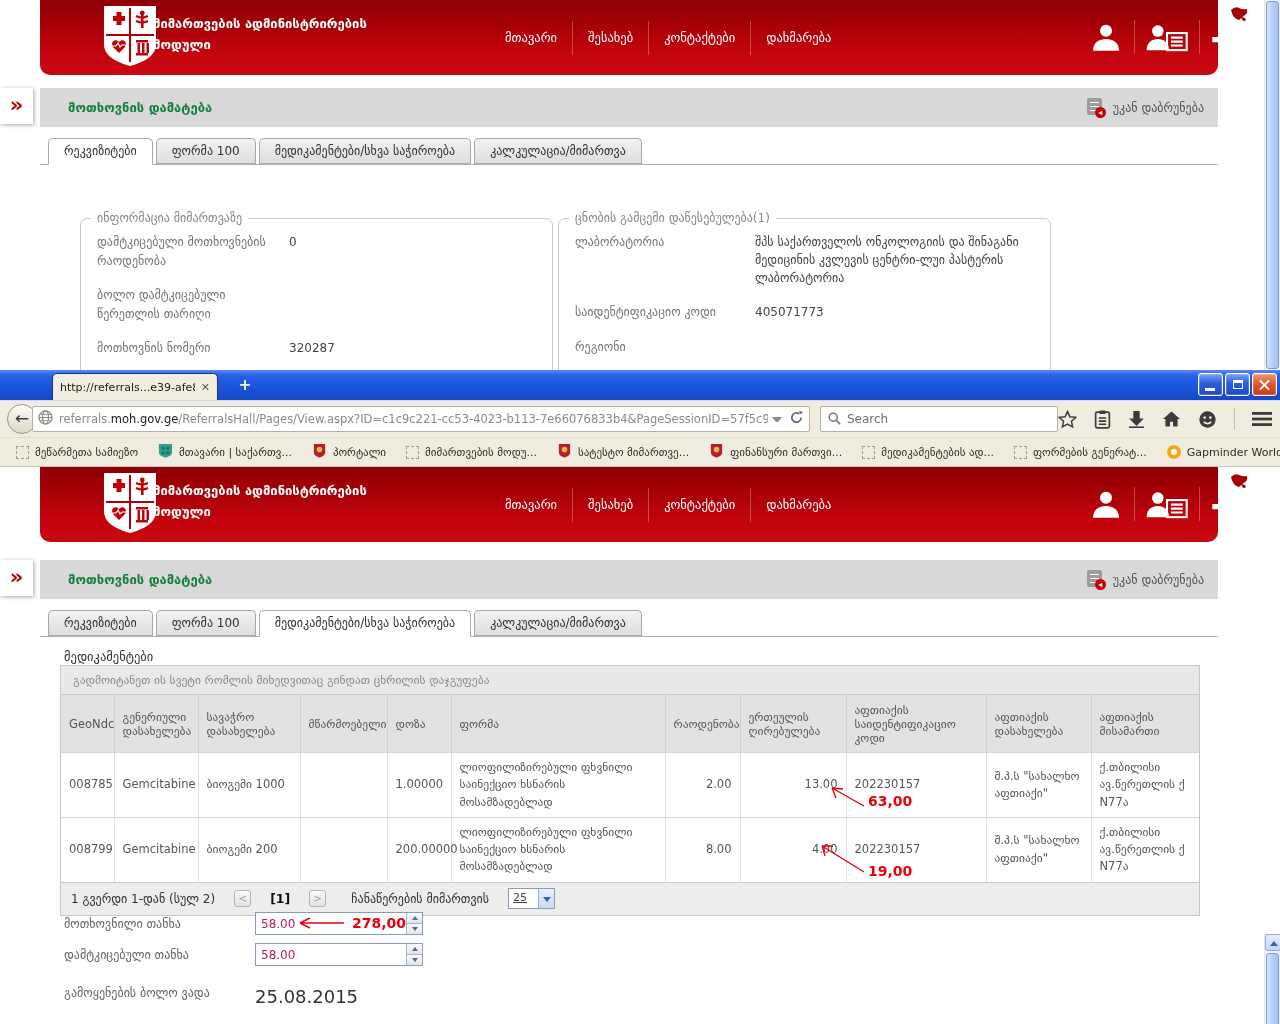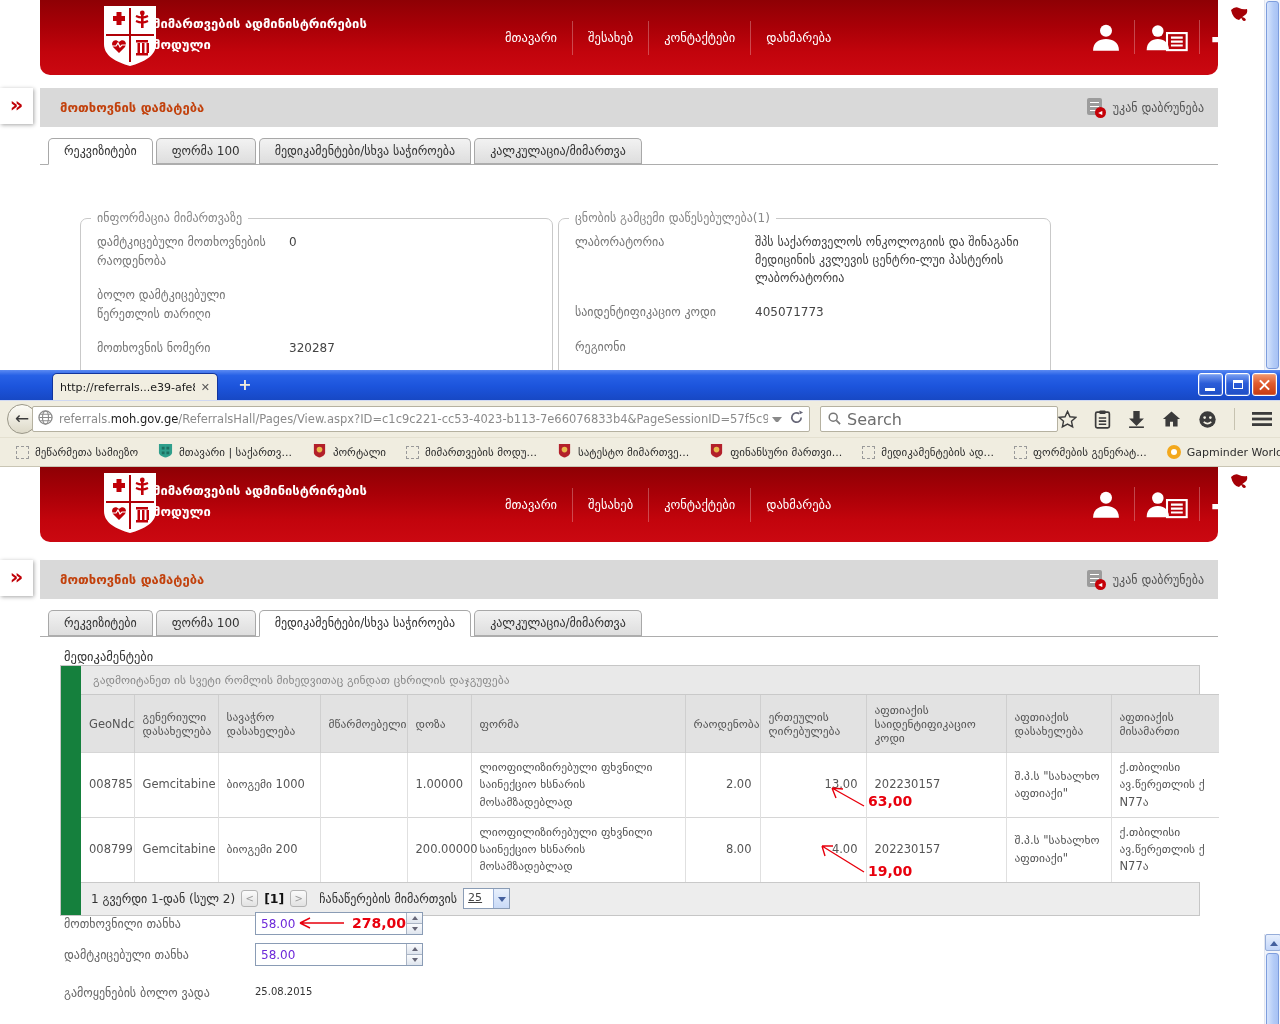--- a/index.html
+++ b/index.html
@@ -26,21 +26,21 @@
   .chev-btn { position:absolute; left:1194px; top:42px; }
 
   .collapse-tab { position:absolute; left:0; width:33px; height:36px; background:#fff;
     box-shadow:1px 1px 4px rgba(0,0,0,.35); color:#c00007; font-size:21px; font-weight:bold;
     text-align:center; line-height:34px; cursor:pointer; }
   .page-top .collapse-tab { top:88px; } .page-bottom .collapse-tab { top:93px; }
 
   .section-bar { position:absolute; left:40px; width:1178px; height:39px; background:#d9d9d9;
     display:flex; align-items:center; }
   .page-top .section-bar { top:88px; } .page-bottom .section-bar { top:93px; }
-  .section-title { font-size:13px; font-weight:bold; color:#c2410c; padding-left:20px; flex:1; }
+  .section-title { font-size:13px; font-weight:bold; color:#15803d; padding-left:28px; flex:1; }
   .back-link { display:flex; align-items:center; gap:7px; margin-right:14px; cursor:pointer; }
   .back-link span { font-size:12px; color:#555; }
   .doc-ic { position:relative; width:21px; height:20px; }
   .doc-ic .sheet { position:absolute; left:2px; top:0; width:15px; height:17px; background:#9c9c9c; border-radius:2px; }
   .doc-ic .sheet i { position:absolute; left:3px; right:3px; height:1.5px; background:#fff; display:block; }
   .doc-ic .sheet i:nth-child(1){top:4px;} .doc-ic .sheet i:nth-child(2){top:8px;} .doc-ic .sheet i:nth-child(3){top:12px;}
   .doc-ic .badge { position:absolute; right:0; bottom:0; width:11px; height:11px; background:#c50007; border-radius:50%;
     color:#fff; font-size:8px; line-height:11px; text-align:center; }
 
   .tabs-wrap { position:absolute; left:40px; width:1178px; height:27px; border-bottom:1px solid #adadad;
@@ -100,70 +100,70 @@
     font-size:17px; text-align:center; line-height:27px; cursor:pointer; }
   .urlbar { position:absolute; left:32px; top:5px; width:778px; height:26px; background:#fff;
     border:1px solid #b5b1a0; border-radius:2px; display:flex; align-items:center; padding:0 5px; cursor:text; }
   .url-globe { flex:0 0 16px; margin-right:5px; }
   .url-text { flex:1; font-size:11.5px; white-space:nowrap; overflow:hidden; }
   .url-text .dim { color:#8a8a8a; } .url-text .dom { color:#1a1a1a; }
   .url-caret { flex:0 0 10px; width:0; height:0; border-left:4px solid transparent; border-right:4px solid transparent;
     border-top:5px solid #8a8a8a; margin:0 7px 0 4px; cursor:pointer; }
   .searchbar { position:absolute; left:820px; top:5px; width:238px; height:26px; background:#fff;
     border:1px solid #b5b1a0; border-radius:2px; display:flex; align-items:center; padding:0 7px; gap:6px; cursor:text; }
-  .search-ph { font-size:16px; color:#6e6e6e; }
+  .search-ph { font-size:12px; color:#6e6e6e; }
   .nav-icons { position:absolute; right:8px; top:4px; height:28px; display:flex; align-items:center; gap:17px; }
   .nav-ic { cursor:pointer; display:flex; align-items:center; }
   .chrome-sep { width:1px; height:22px; background:#c6c2b0; }
 
   .bookmarksbar { position:absolute; left:0; top:67px; width:1280px; height:30px; background:#f0ede0;
     border-top:1px solid #e4e0d0; border-bottom:1px solid #c9c5b4; display:flex; align-items:center; padding:0 8px; gap:4px; }
   .bm { display:flex; align-items:center; gap:6px; padding:2px 8px; cursor:pointer; white-space:nowrap; }
   .bm span { font-size:11px; color:#2e2e2e; }
   .bm-dashed { width:13px; height:13px; border:1px dashed #9a9a9a; }
   .bm-gap { width:14px; height:14px; border-radius:50%; background:#f3a81c; position:relative; }
   .bm-gap::after { content:""; position:absolute; left:4px; top:4px; width:6px; height:6px; border-radius:50%; background:#fff; }
 
   
   .meds-label { position:absolute; left:64px; top:182px; font-size:12.5px; color:#333; }
-  .meds-table { position:absolute; left:60px; top:198px; width:1140px; border:1px solid #c6c6c6; background:#15803d;padding-left:20px; }
+  .meds-table { position:absolute; left:60px; top:198px; width:1140px; border:1px solid #c6c6c6; background:#701a75; }
   .group-bar { height:28px; line-height:28px; background:#e9e9e9; color:#8a8a8a; font-size:11.5px; padding-left:12px; }
   table { border-collapse:collapse; width:100%; table-layout:fixed; }
   th { background:#e2e2e2; font-weight:normal; font-size:11.5px; color:#555; text-align:left;
     padding:5px 8px; height:58px; vertical-align:middle; border-top:1px solid #c9c9c9; border-left:1px solid #cfcfcf; cursor:pointer; }
   th:first-child { border-left:none; }
   td { font-size:11.5px; color:#555; padding:6px 8px; vertical-align:middle;
     border-top:1px solid #d6d6d6; border-left:1px solid #e0e0e0; line-height:1.5; background:#fff; }
   td:first-child { border-left:none; text-align:center; }
   .num { text-align:right; }
-  .pager { height:33px; background:#ededed; border-top:1px solid #c9c9c9; display:flex; align-items:center; gap:6px; padding:0 10px; }
+  .pager { height:33px; background:#ededed; border-top:1px solid #c9c9c9; display:flex; align-items:center; gap:19px; padding:0 10px; }
   .pager .sum { font-size:12px; color:#333; }
   .pgbtn { width:17px; height:17px; background:linear-gradient(180deg,#fbfbfb,#e2e2e2); border:1px solid #b3b3b3;
     border-radius:3px; color:#9a9a9a; font-size:10px; line-height:15px; text-align:center; cursor:pointer; }
   .pgcur { font-size:12.5px; font-weight:bold; color:#111; }
   .rec-label { font-size:12px; color:#333; margin-left:6px; }
   .xp-select { width:47px; height:21px; border:1px solid #8a9cb5; background:#fff; display:flex; cursor:pointer; }
   .xp-select .val { flex:1; font-size:11px; color:#444; padding:2px 0 0 4px;text-decoration:underline; }
   .xp-select .btn { width:16px; background:linear-gradient(180deg,#e8f0fc,#c9daf6); border-left:1px solid #9ab0d8; position:relative; }
   .xp-select .btn::after { content:""; position:absolute; left:4px; top:8px;
     border-left:4px solid transparent; border-right:4px solid transparent; border-top:5px solid #44609e; }
 
   
   .t-label { position:absolute; left:64px; font-size:12px; color:#666; }
   .spin-wrap { position:absolute; left:255px; width:168px; height:23px; }
   .spin-wrap input { width:100%; height:100%; border:1px solid #8a9cb5; font:12px "DejaVu Sans",sans-serif;
-    color:#6d28d9; padding:0 18px 0 5px; }
+    color:#be185d; padding:0 18px 0 5px; }
   .spinner { position:absolute; right:1px; top:1px; bottom:1px; width:16px; border-left:1px solid #aab4c4; }
   .spinner div { height:50%; background:linear-gradient(180deg,#fafbfd,#dfe5ee); position:relative; cursor:pointer; }
   .spinner div:first-child { border-bottom:1px solid #aab4c4; }
   .spinner .up::after { content:""; position:absolute; left:4.5px; top:3px;
     border-left:3.5px solid transparent; border-right:3.5px solid transparent; border-bottom:4px solid #667; }
   .spinner .dn::after { content:""; position:absolute; left:4.5px; top:3.5px;
     border-left:3.5px solid transparent; border-right:3.5px solid transparent; border-top:4px solid #667; }
-  .t-value { position:absolute; left:255px; font-size:10px; color:#333; }
+  .t-value { position:absolute; left:255px; font-size:18px; color:#333; }
 
   .annot { position:absolute; pointer-events:none; }
   .annot text { font-size:14px; font-weight:bold; fill:#e8000d; }
   .annot path { stroke:#e8000d; stroke-width:1.4; fill:none; }
 </style>
 </head>
 <body>
 
 <div class="stage">
 

